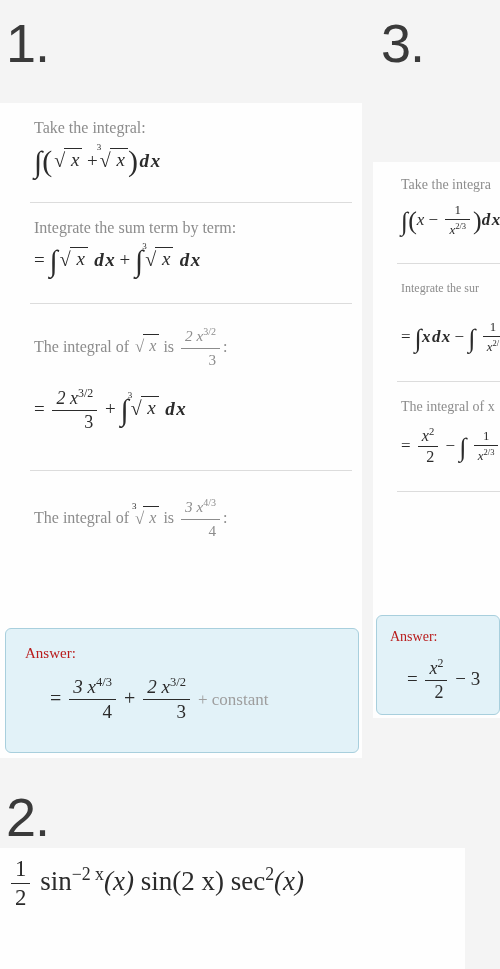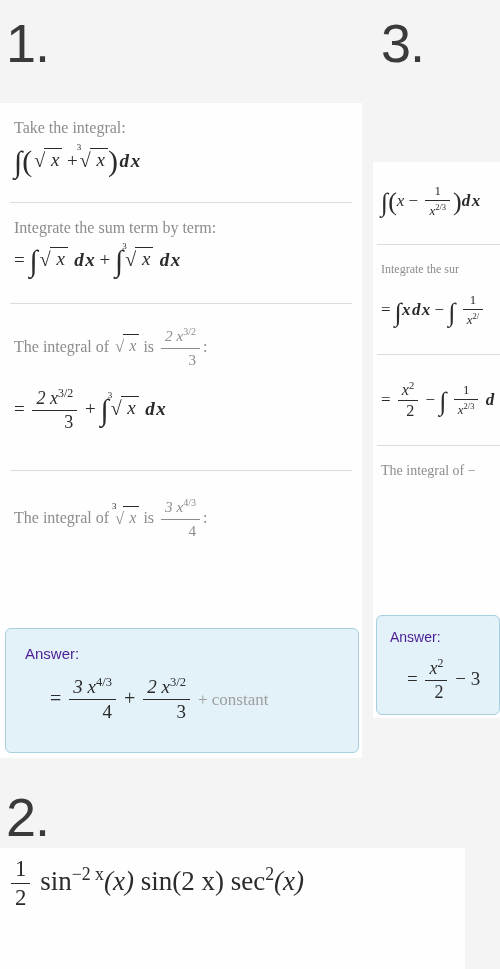--- a/index.html
+++ b/index.html
@@ -27,20 +27,21 @@
     line-height: 1;
   }
   #secnum-1 { left: 6px;  top: 16px; }
   #secnum-3 { left: 381px; top: 16px; }
   #secnum-2 { left: 6px;  top: 790px; }
 
   
   .card {
     position: absolute;
     background: #fefefe;
+    padding-left: 20px;
   }
   #card-1 { left: 0px;   top: 103px; width: 362px; height: 655px; }
   #card-3 { left: 373px; top: 162px; width: 127px; height: 556px; }
   #card-2 { left: 0px;   top: 848px; width: 465px; height: 121px; }
 
   .card-inner { position: relative; width: 100%; height: 100%; }
 
   
   .step { padding: 14px 14px 10px 14px; }
   .step-label {
@@ -121,23 +122,23 @@
   
   .answer-box {
     position: absolute;
     background: #e2f2f8;
     border: 1px solid #a8cfdd;
     border-radius: 6px;
   }
   #answer-1 { left: 5px; top: 628px; width: 354px; height: 125px; }
   #answer-3 { left: 376px; top: 615px; width: 124px; height: 100px; }
   .answer-title {
-    font-family: Liberation Sans, sans-serif;
+    font-family: Liberation Serif, serif;
     font-size: 15px;
-    color: #4c1d95;
+    color: #b91c1c;
     padding: 16px 0 0 19px;
   }
   .answer-expr {
     font-family: "Liberation Serif", serif;
     font-size: 20px;
     color: #2b2b2b;
     padding: 14px 0 0 44px;
     white-space: nowrap;
   }
   .constant { color: #9e9e9e; font-family: Liberation Serif, serif; font-size: 17px; }
@@ -236,52 +237,51 @@
         <span class="den">3</span>
       </span>
       <span class="constant">+ constant</span>
     </div>
   </div>
 
   <div class="card clip" id="card-3">
     <div class="card-inner">
 
       <div class="step" style="padding:14px 0 10px 8px">
+        <div class="step-label" style="font-size:14px">Take the integra</div>
         <div class="step-expr" style="font-size:17px;margin-top:8px">
           <span class="intsym" style="font-size:26px">∫</span><span class="paren" style="font-size:26px">(</span><span class="m mi">x</span>
           <span class="m">−</span>
           <span class="frac" style="font-size:0.8em"><span class="num">1</span><span class="den"><span class="mi">x</span><span class="sup">2/3</span></span></span><span class="paren" style="font-size:26px">)</span><span class="m mi"><b>d x</b></span>
         </div>
       </div>
       <div class="divider" style="margin:14px 0 0 4px"></div>
 
       <div class="step" style="padding:16px 0 10px 8px">
         <div class="step-label" style="font-size:12px">Integrate the sur</div>
-        <div class="step-expr" style="font-size:17px;margin-top:16px">
+        <div class="step-expr" style="font-size:17px;margin-top:24px">
           <span class="m">=</span>&nbsp;<span class="intsym" style="font-size:26px">∫</span><span class="m mi"><b>x d x</b></span>
           <span class="m">−</span>&nbsp;<span class="intsym" style="font-size:26px">∫</span>
           <span class="frac" style="font-size:0.8em"><span class="num">1</span><span class="den"><span class="mi">x</span><span class="sup">2/</span></span></span>
         </div>
       </div>
       <div class="divider" style="margin:14px 0 0 4px"></div>
 
       <div class="step" style="padding:16px 0 10px 8px">
+        <div class="step-label" style="font-size:14px">The integral of x</div>
         <div class="step-expr" style="font-size:17px;margin-top:10px">
           <span class="m">=</span>
           <span class="frac"><span class="num"><span class="mi">x</span><span class="sup">2</span></span><span class="den">2</span></span>
           <span class="m">−</span>&nbsp;<span class="intsym" style="font-size:26px">∫</span>
           <span class="frac" style="font-size:0.8em"><span class="num">1</span><span class="den"><span class="mi">x</span><span class="sup">2/3</span></span></span>
           <span class="m mi"><b>d</b></span>
         </div>
       </div>
       <div class="divider" style="margin:14px 0 0 4px"></div>
 
-      <div class="step" style="padding:16px 0 10px 8px">
-        <div class="step-label" style="font-size:14px">The integral of −</div>
-      </div>
 
     </div>
   </div>
 
   <div class="answer-box clip" id="answer-3">
     <div class="answer-title" style="padding:13px 0 0 13px;font-size:14px">Answer:</div>
     <div class="answer-expr" style="padding:12px 0 0 30px;font-size:19px">
       <span class="m">=</span>
       <span class="frac">
         <span class="num"><span class="mi">x</span><span class="sup">2</span></span>

